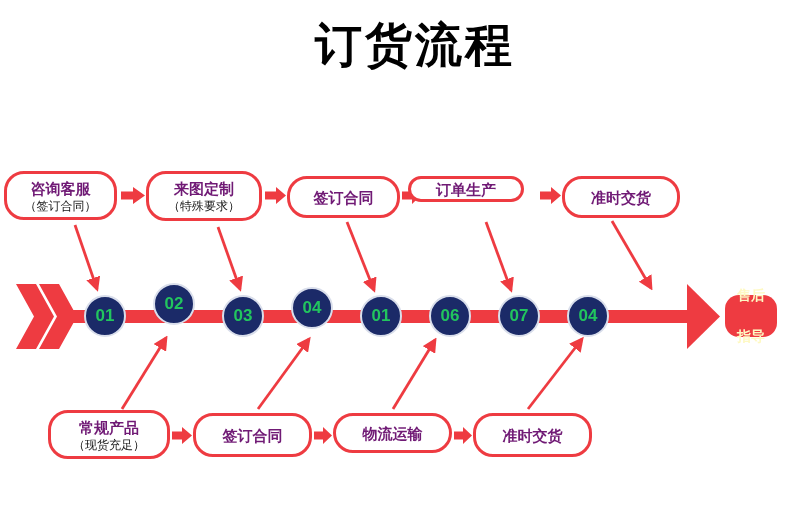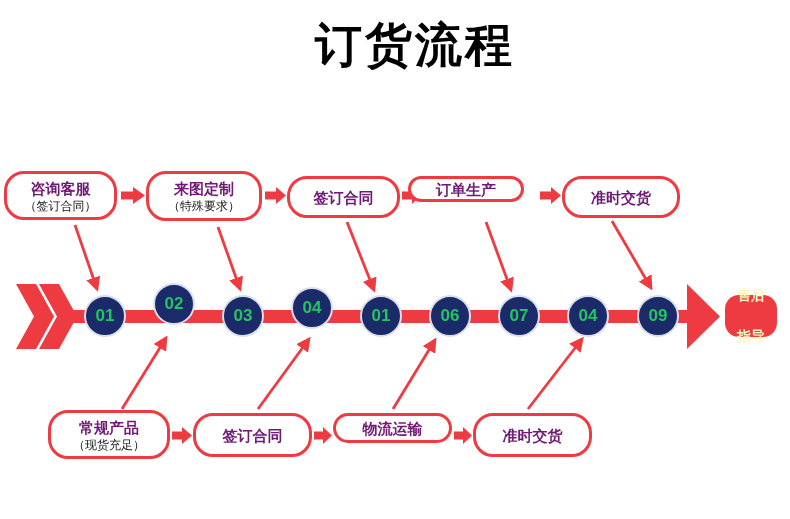--- a/index.html
+++ b/index.html
@@ -83,35 +83,34 @@
     <span class="label">准时交货</span>
   </div>
 
   <div class="bubble" style="left:48px;top:410px;width:122px;height:49px;">
     <span class="label">常规产品</span>
     <span class="sub">（现货充足）</span>
   </div>
   <div class="bubble" style="left:193px;top:413px;width:119px;height:44px;">
     <span class="label">签订合同</span>
   </div>
-  <div class="bubble" style="left:333px;top:413px;width:119px;height:30px;">
+  <div class="bubble" style="left:333px;top:413px;width:119px;height:40px;">
     <span class="label">物流运输</span>
   </div>
   <div class="bubble" style="left:473px;top:413px;width:119px;height:44px;">
     <span class="label">准时交货</span>
   </div>
 
   <div class="circle" style="left:84px;top:295px;">01</div>
   <div class="circle" style="left:153px;top:283px;">02</div>
   <div class="circle" style="left:222px;top:295px;">03</div>
   <div class="circle" style="left:291px;top:287px;">04</div>
   <div class="circle" style="left:360px;top:295px;">01</div>
   <div class="circle" style="left:429px;top:295px;">06</div>
   <div class="circle" style="left:498px;top:295px;">07</div>
   <div class="circle" style="left:567px;top:295px;">04</div>
-  <div class="circle" style="left:637px;top:295px;">09</div>
 
   <div class="pill">
     <span>售后</span>
     <span>指导</span>
   </div>
 
 </div>
 
 </body></html>

